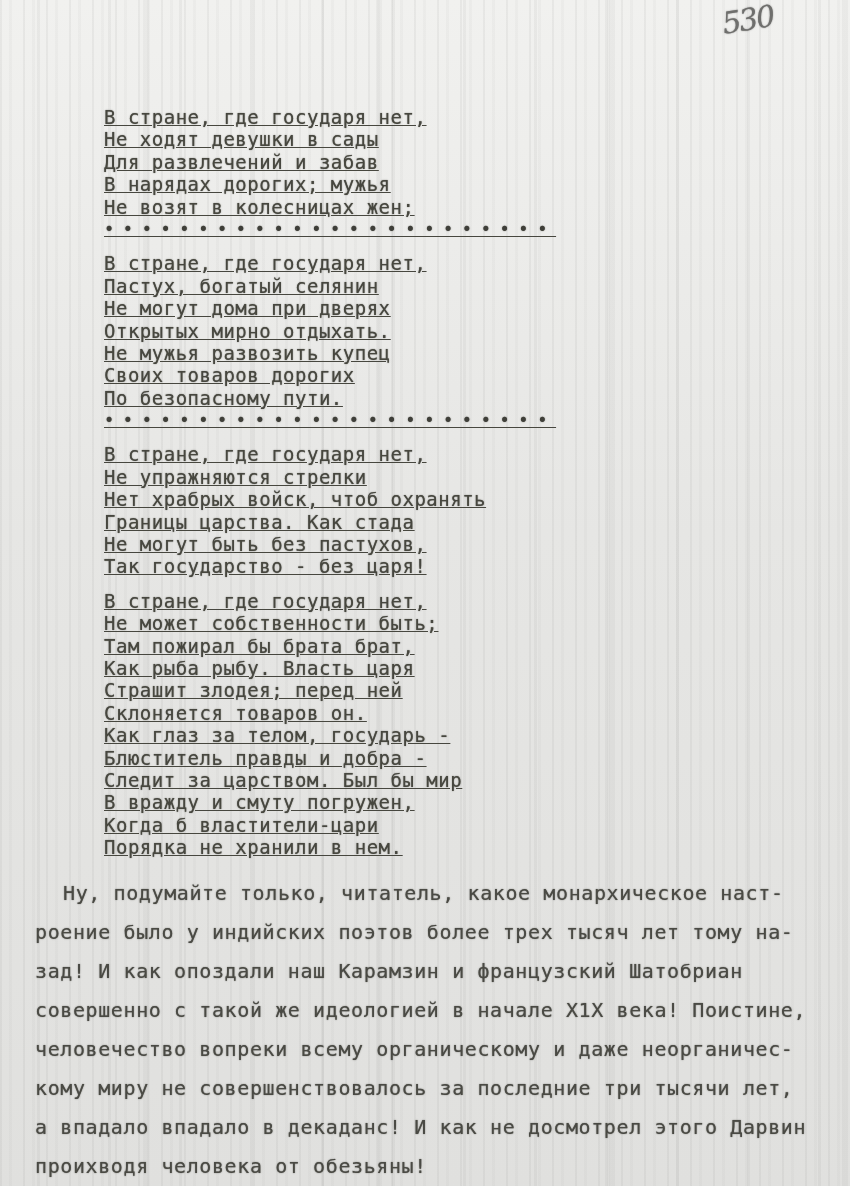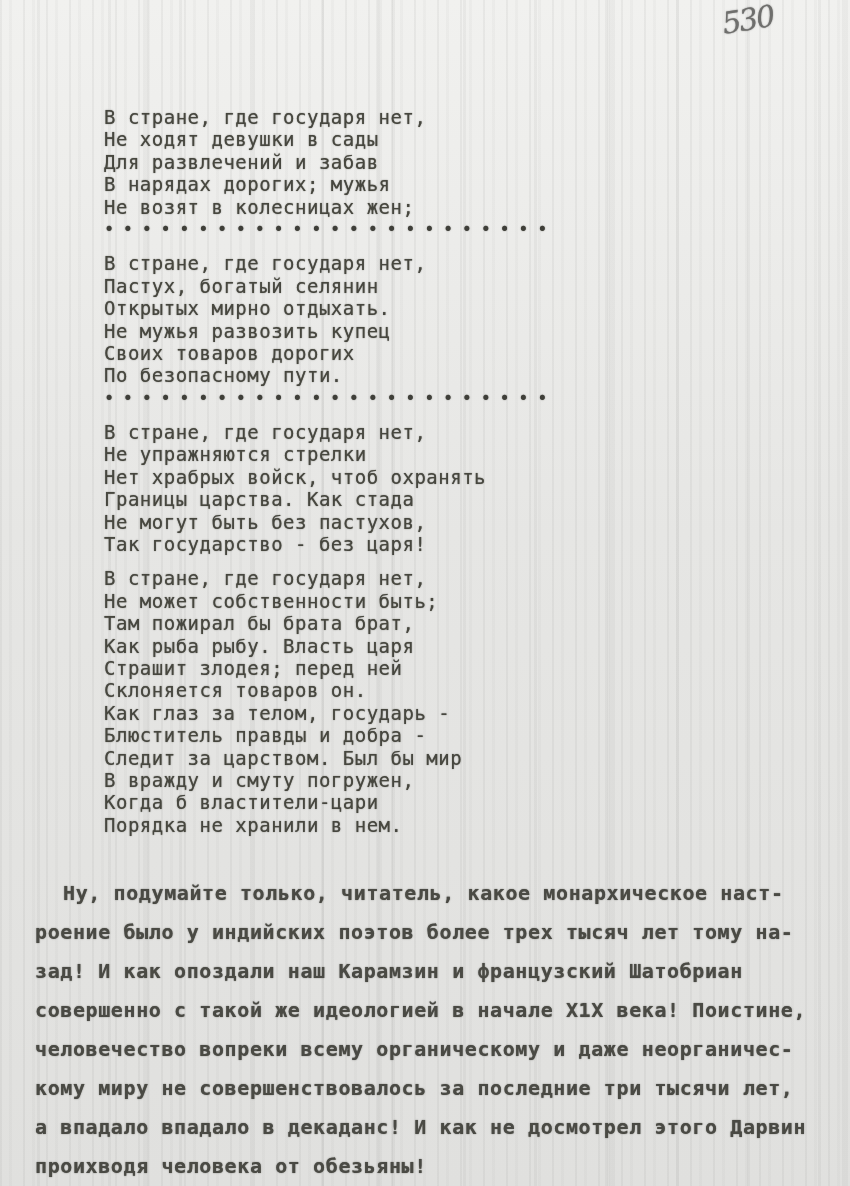--- a/index.html
+++ b/index.html
@@ -34,20 +34,21 @@
   .poem-block{
     position:absolute;
     left:104px;
     top:106px;
     font-size:19px;
     line-height:22.4px;
     letter-spacing:0.5px;
     color:#47473f;
     text-shadow:0 0 1.2px rgba(70,70,64,0.85);
     white-space:nowrap;
+    text-decoration:underline;
   }
   .stanza{margin:0 0 12px 0;}
   .poem-line{height:22.4px;}
   .dots-line{
     height:22.4px;
     letter-spacing:8.6px;
     font-size:17px;
     color:#3f3f39;
   }
   .prose-block{
@@ -55,21 +56,21 @@
     left:35px;
     top:874px;
     width:790px;
     font-size:20px;
     line-height:39px;
     letter-spacing:0.6px;
     color:#4a4a44;
     text-shadow:0 0 1.3px rgba(72,72,66,0.85);
     white-space:nowrap;
   }
-  .prose-line{height:39px;font-weight:bold;}
+  .prose-line{height:39px;}
   .prose-line.indent{padding-left:28px;}
 </style>
 </head>
 <body>
 
 <div class="paper">
 
   <div class="handwritten-number">530</div>
 
   <div class="poem-block">
@@ -79,20 +80,21 @@
       <div class="poem-line">Не ходят девушки в сады</div>
       <div class="poem-line">Для развлечений и забав</div>
       <div class="poem-line">В нарядах дорогих; мужья</div>
       <div class="poem-line">Не возят в колесницах жен;</div>
       <div class="dots-line">••••••••••••••••••••••••</div>
     </div>
 
     <div class="stanza">
       <div class="poem-line">В стране, где государя нет,</div>
       <div class="poem-line">Пастух, богатый селянин</div>
+      <div class="poem-line">Не могут дома при дверях</div>
       <div class="poem-line">Открытых мирно отдыхать.</div>
       <div class="poem-line">Не мужья развозить купец</div>
       <div class="poem-line">Своих товаров дорогих</div>
       <div class="poem-line">По безопасному пути.</div>
       <div class="dots-line">••••••••••••••••••••••••</div>
     </div>
 
     <div class="stanza">
       <div class="poem-line">В стране, где государя нет,</div>
       <div class="poem-line">Не упражняются стрелки</div>

